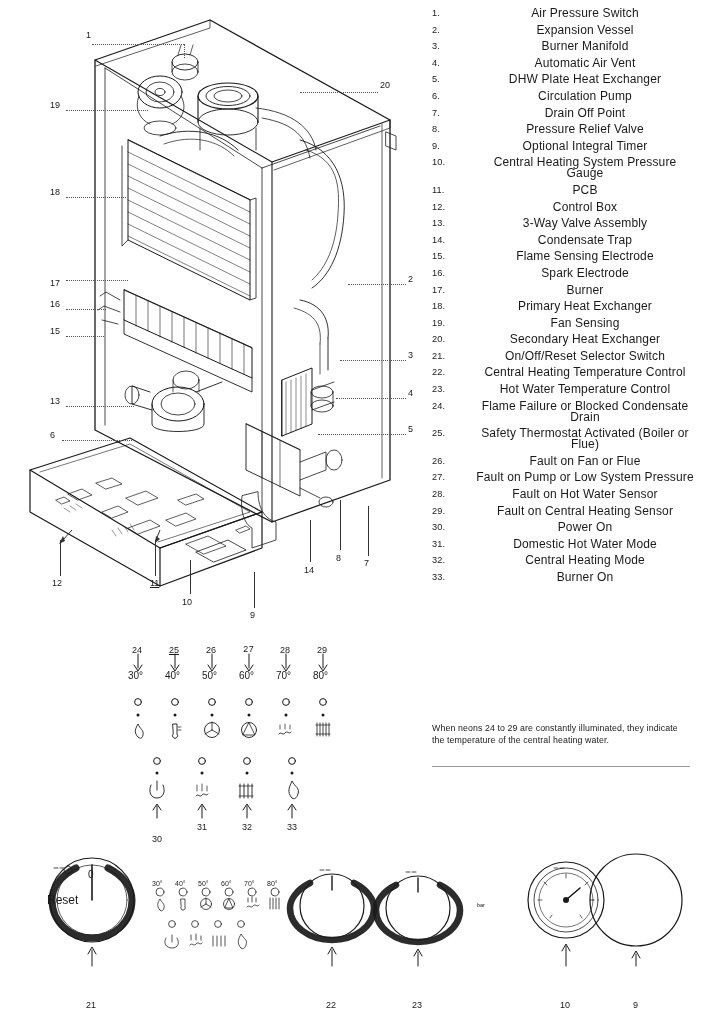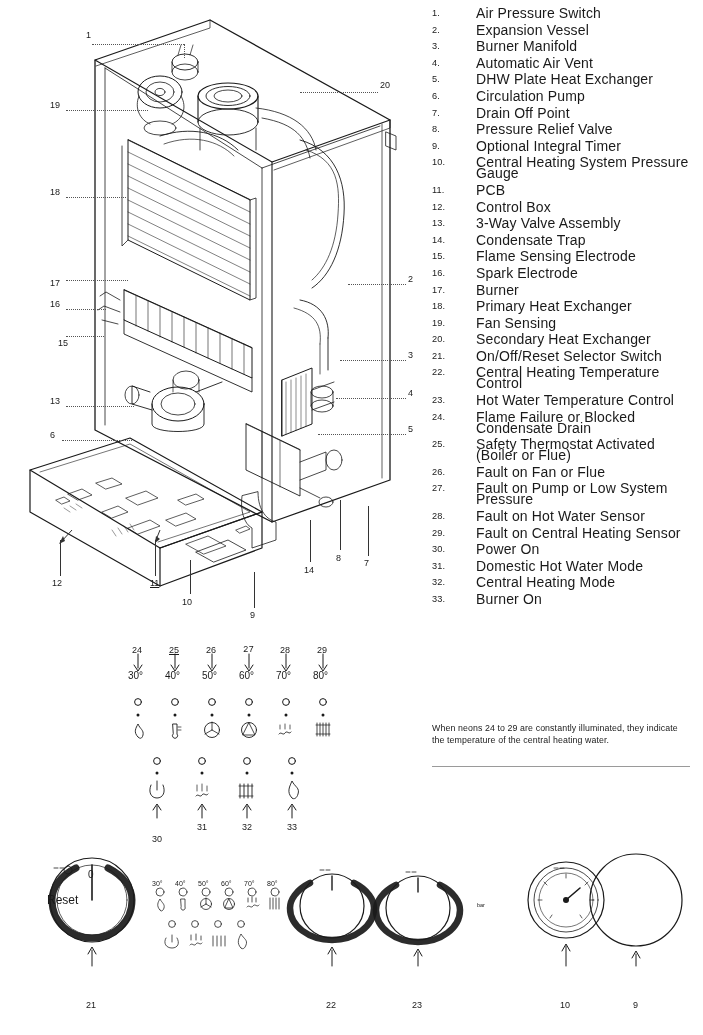--- a/index.html
+++ b/index.html
@@ -31,21 +31,22 @@
     line-height: 11px;
     letter-spacing: 0.15px;
   }
   .legend-num {
     width: 44px;
     flex: 0 0 44px;
     font-size: 9.2px;
   }
   .legend-label {
     flex: 1 1 auto;
-    font-size: 14px;
+    font-size: 12px;
+    text-align: center;
   }
   .legend-note {
     position: absolute;
     left: 432px;
     top: 722px;
     width: 258px;
     font-size: 8.8px;
     line-height: 12px;
     letter-spacing: 0.1px;
   }
@@ -265,21 +266,21 @@
 
 <div class="dnum" style="left:50px; top:187px;">18</div>
 <div class="leader" style="left:66px; top:197px; width:60px;"></div>
 
 <div class="dnum" style="left:50px; top:270px;margin-top:8px;">17</div>
 <div class="leader" style="left:66px; top:280px; width:62px;"></div>
 
 <div class="dnum" style="left:50px; top:299px;">16</div>
 <div class="leader" style="left:66px; top:309px; width:40px;"></div>
 
-<div class="dnum" style="left:50px; top:338px;margin-left:8px;">15</div>
+<div class="dnum" style="left:50px; top:326px;">15</div>
 <div class="leader" style="left:66px; top:336px; width:38px;"></div>
 
 <div class="dnum" style="left:50px; top:396px;">13</div>
 <div class="leader" style="left:66px; top:406px; width:68px;"></div>
 
 <div class="dnum" style="left:50px; top:430px;">6</div>
 <div class="leader" style="left:62px; top:440px; width:70px;"></div>
 
 <div class="dnum" style="left:52px; top:578px;">12</div>
 <div class="solid-v" style="left:60px; top:540px; height:36px;"></div>

